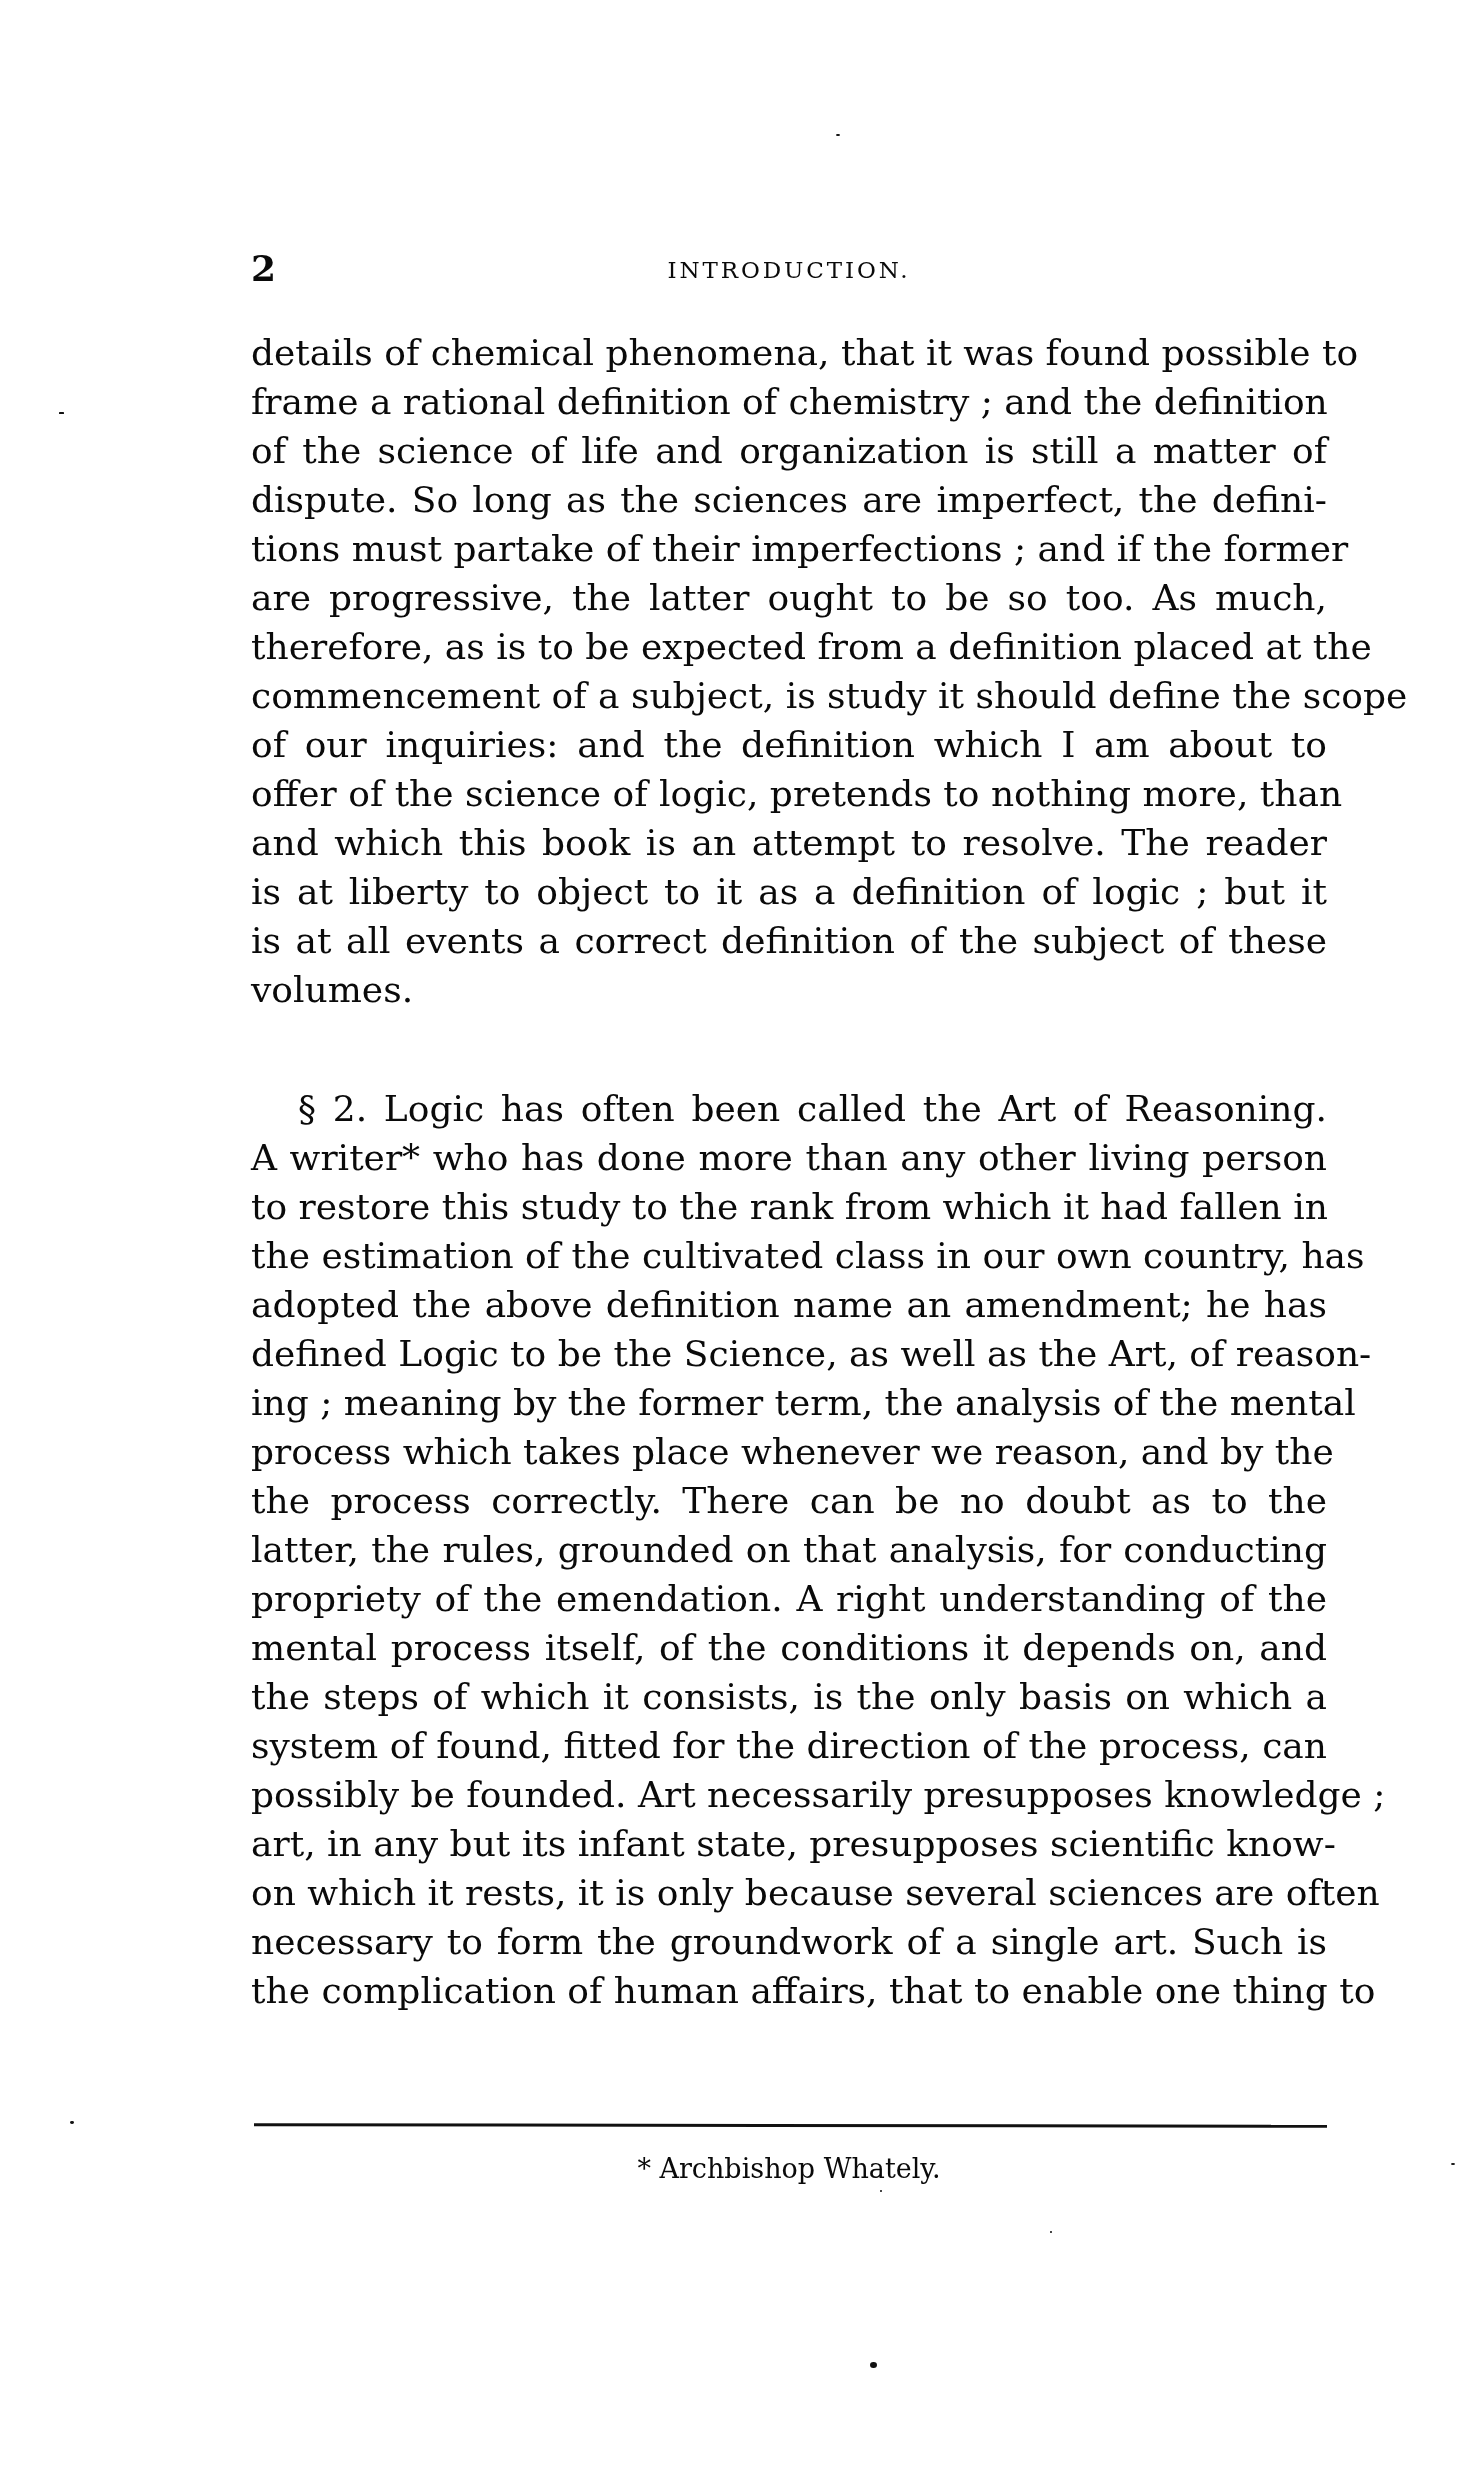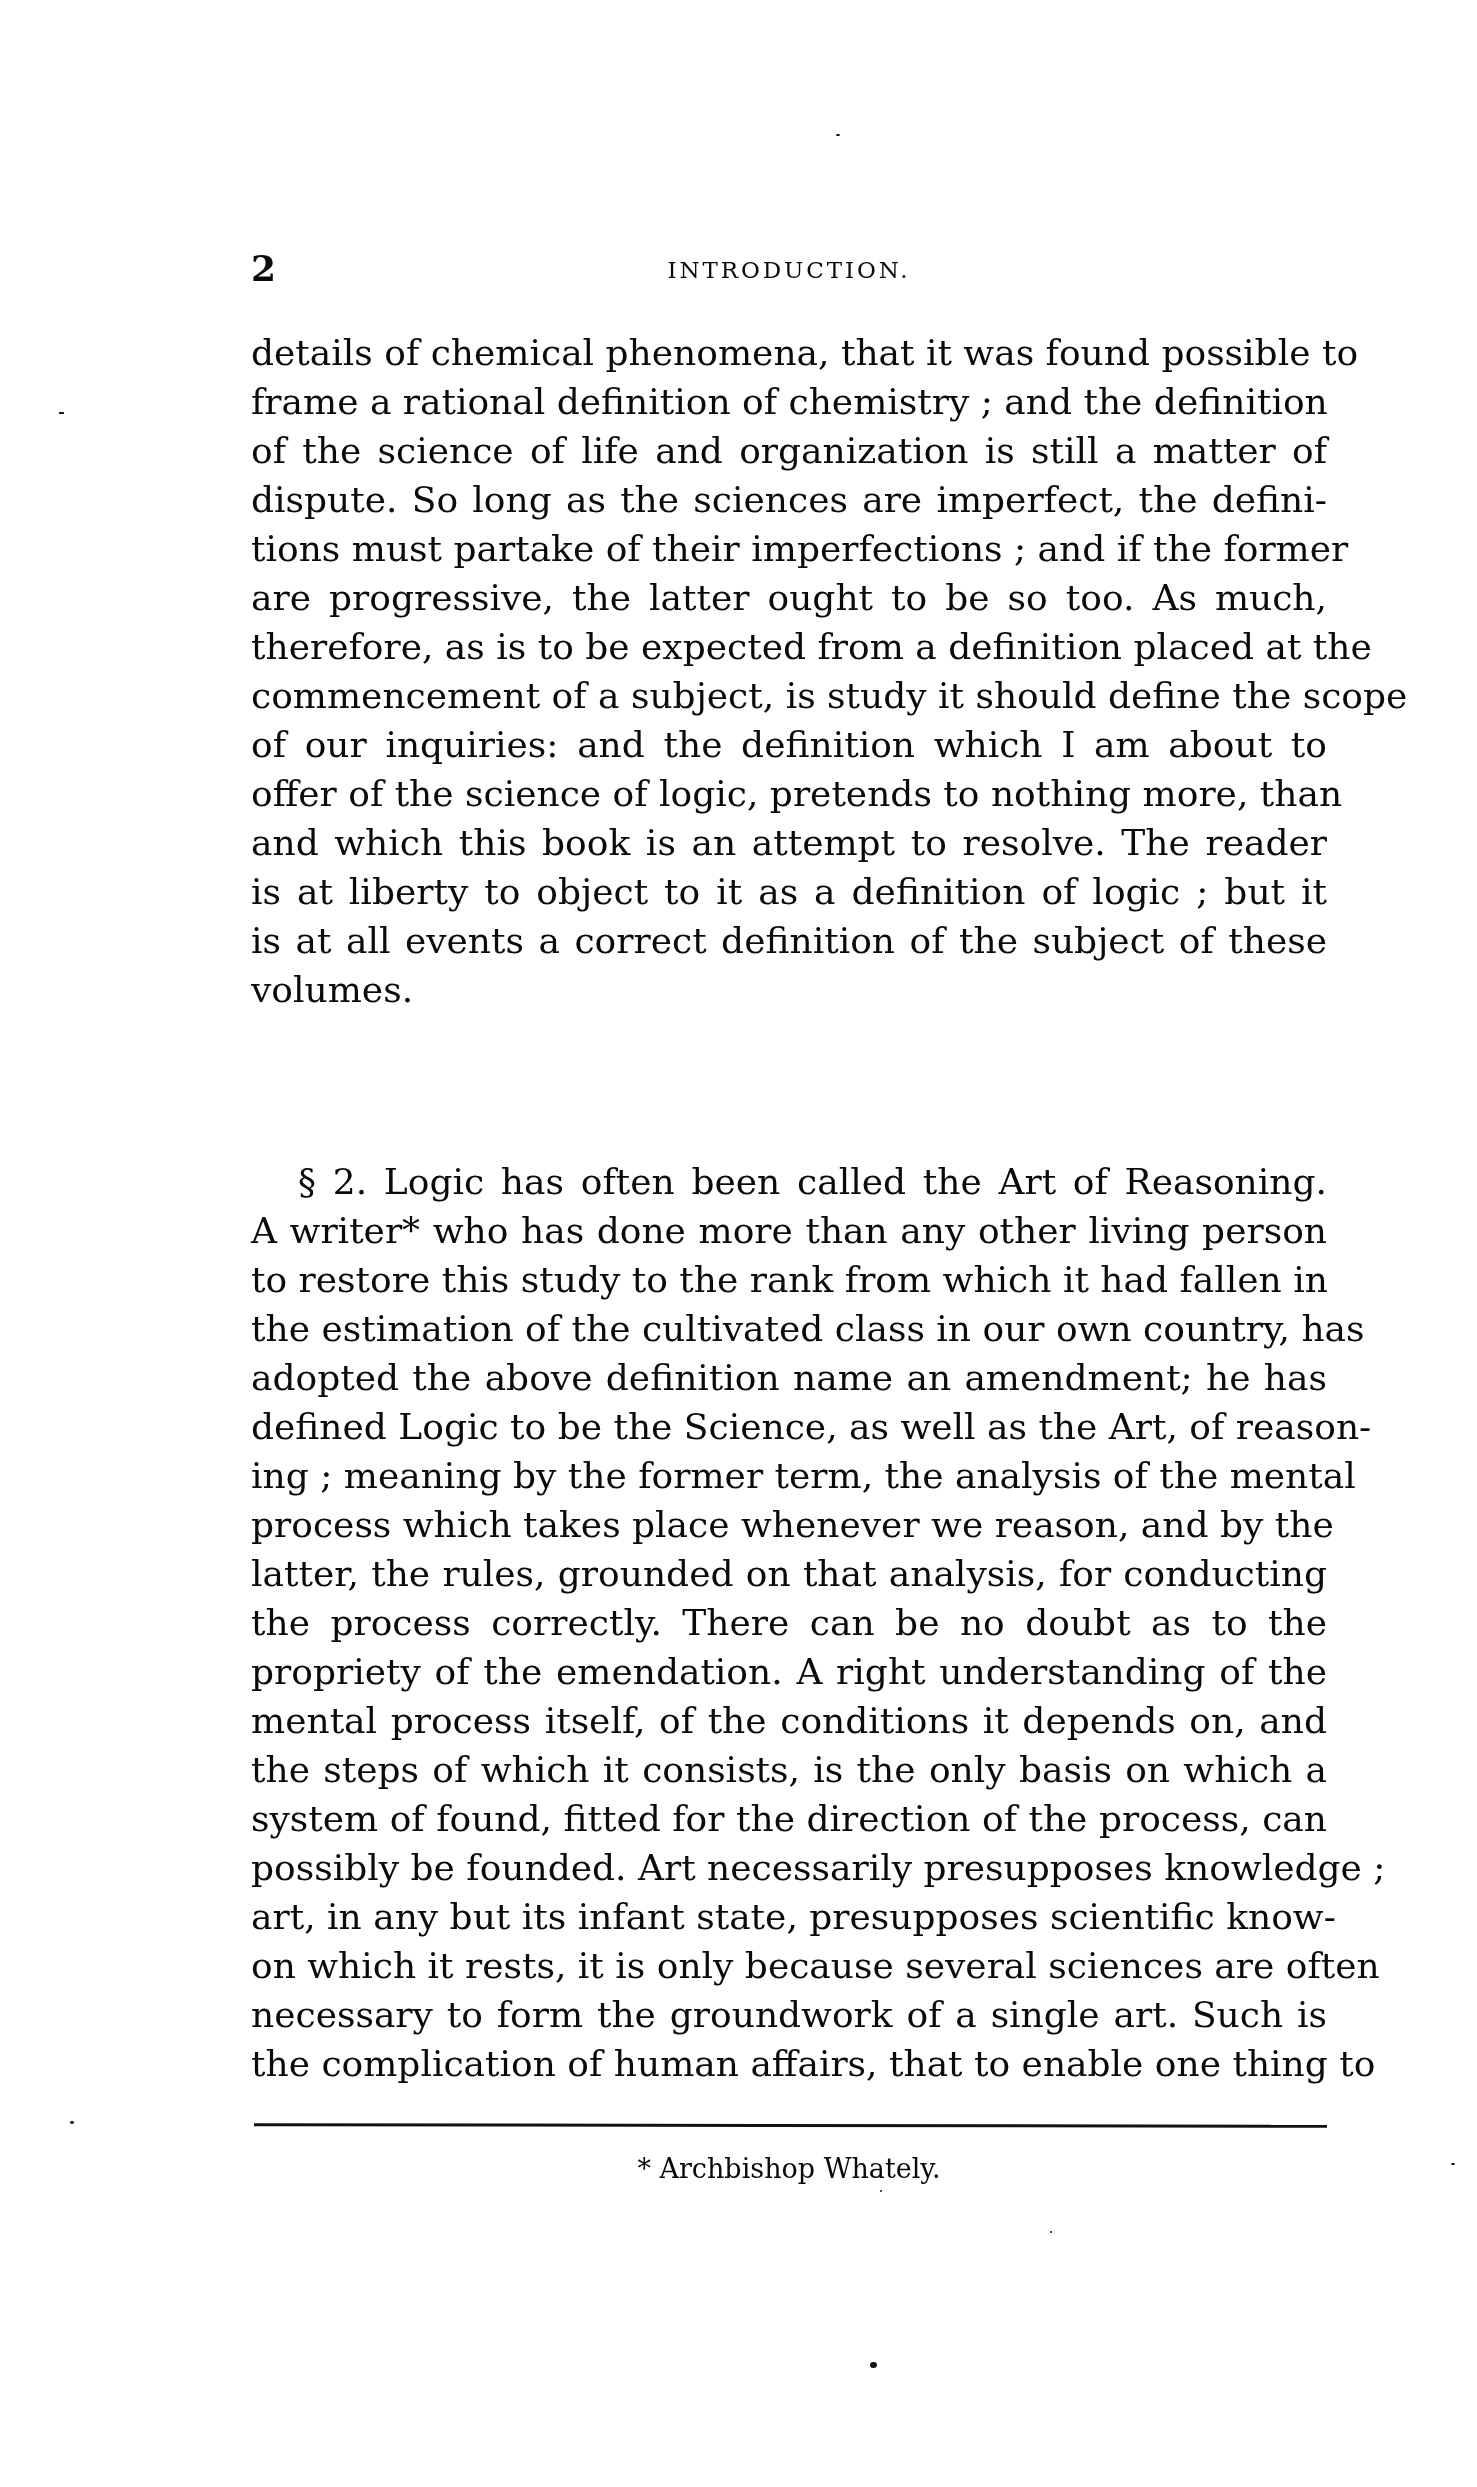--- a/index.html
+++ b/index.html
@@ -20,21 +20,21 @@
   }
   .text-block { position: absolute; left: 251px; width: 1076px; }
   .line {
     display: block; height: 49px; line-height: 49px;
     font-size: 36px; white-space: nowrap;
     text-align: justify; text-align-last: justify;
   }
   .line.last { text-align-last: left; }
   .line.indent { padding-left: 47px; }
   .para1 { top: 328px; }
-  .para2 { top: 1157px; }
+  .para2 { top: 1084px; }
   .footnote-rule {
     position: absolute; left: 254px; top: 2124px; width: 1073px; height: 2.9px;
     background: #111111; transform: rotate(0.08deg);
   }
   .footnote {
     position: absolute; left: 251px; width: 1076px; top: 2150px; text-align: center;
     font-size: 27px; line-height: 37px;
   }
   .speck { position: absolute; background: #111; border-radius: 50%; }
 </style>
@@ -66,22 +66,22 @@
     </div>
   <div class="text-block para2" id="para2">
       <span class="line indent">§ 2.  Logic has often been called the Art of Reasoning.</span>
       <span class="line">A writer* who has done more than any other living person</span>
       <span class="line">to restore this study to the rank from which it had fallen in</span>
       <span class="line">the estimation of the cultivated class in our own country, has</span>
       <span class="line">adopted the above definition name an amendment; he has</span>
       <span class="line">defined Logic to be the Science, as well as the Art, of reason-</span>
       <span class="line">ing ; meaning by the former term, the analysis of the mental</span>
       <span class="line">process which takes place whenever we reason, and by the</span>
+      <span class="line">the process correctly.  There can be no doubt as to the</span>
       <span class="line">latter, the rules, grounded on that analysis, for conducting</span>
-      <span class="line">the process correctly.  There can be no doubt as to the</span>
       <span class="line">propriety of the emendation.  A right understanding of the</span>
       <span class="line">mental process itself, of the conditions it depends on, and</span>
       <span class="line">the steps of which it consists, is the only basis on which a</span>
       <span class="line">system of found, fitted for the direction of the process, can</span>
       <span class="line">possibly be founded.  Art necessarily presupposes knowledge ;</span>
       <span class="line">art, in any but its infant state, presupposes scientific know-</span>
       <span class="line">on which it rests, it is only because several sciences are often</span>
       <span class="line">necessary to form the groundwork of a single art.  Such is</span>
       <span class="line last">the complication of human affairs, that to enable one thing to</span>
     </div>

